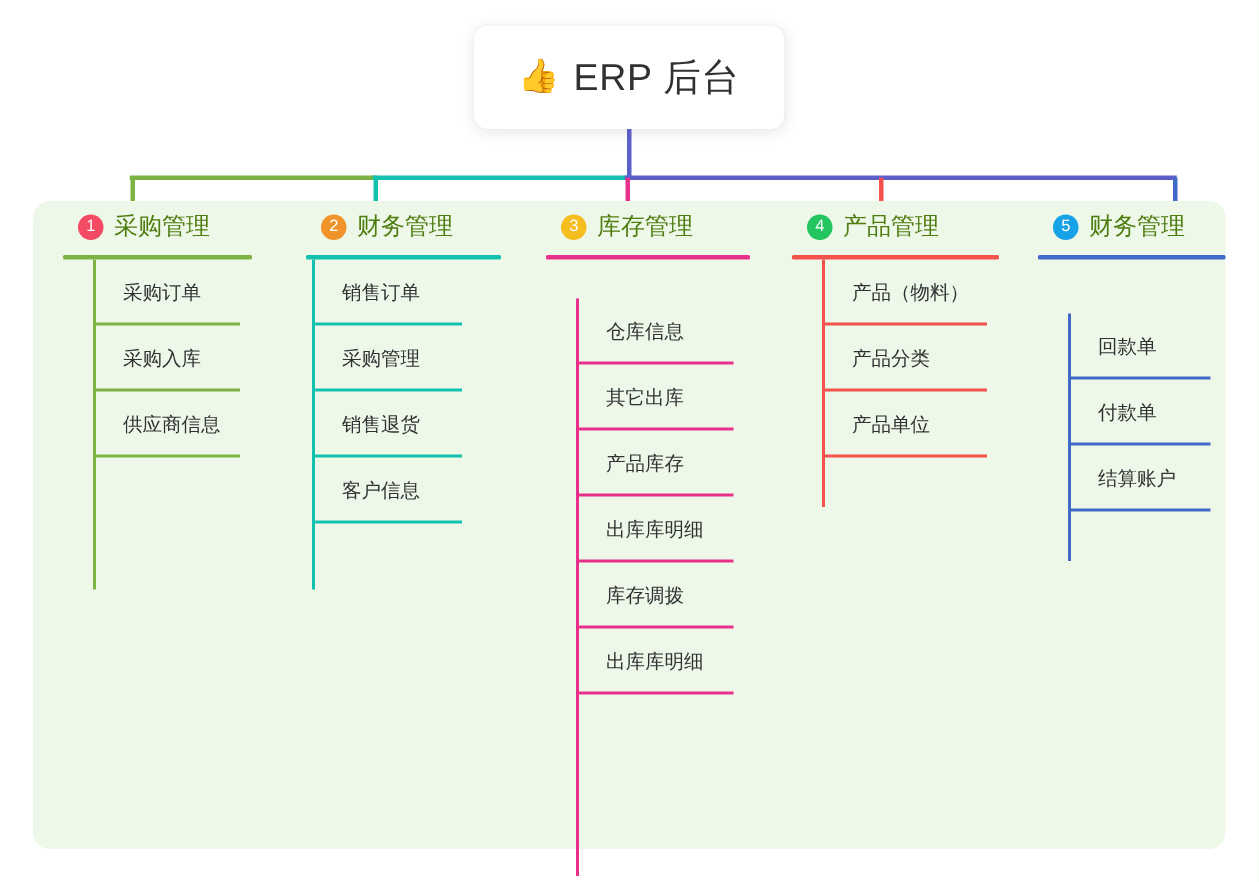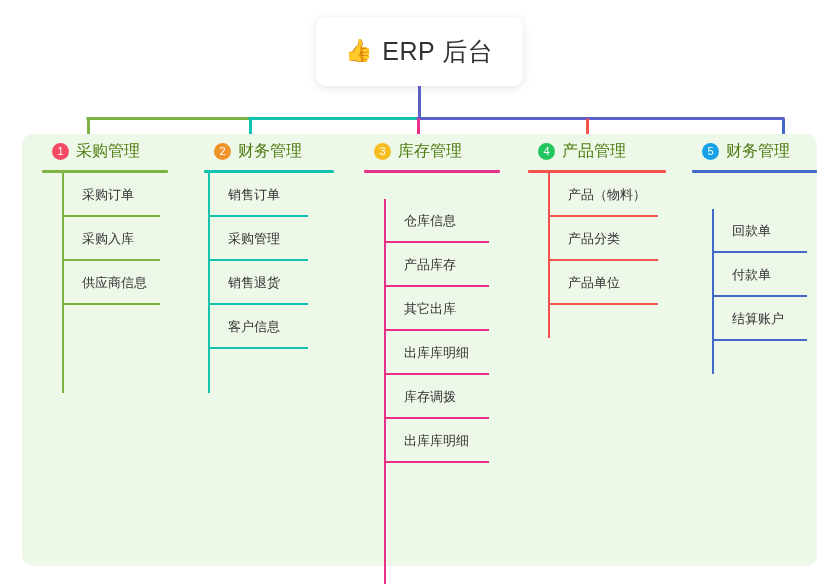--- a/index.html
+++ b/index.html
@@ -170,25 +170,25 @@
             <span class="col-title">库存管理</span>
           </div>
           <div class="head-rule" style="background: rgb(232, 48, 138); width: 136px;"></div>
           <div class="items" style="margin-left: 20px; margin-top: 26px;">
             <div class="spine" style="background: rgb(232, 48, 138); height: 385px;"></div>
             <div class="item">
               <span class="item-label">仓库信息</span>
               <div class="item-rule" style="background: rgb(232, 48, 138); width: 105px;"></div>
             </div>
             <div class="item">
+              <span class="item-label">其它出库</span>
+              <div class="item-rule" style="background: rgb(232, 48, 138); width: 105px;"></div>
+            </div>
+            <div class="item">
               <span class="item-label">产品库存</span>
-              <div class="item-rule" style="background: rgb(232, 48, 138); width: 105px;"></div>
-            </div>
-            <div class="item">
-              <span class="item-label">其它出库</span>
               <div class="item-rule" style="background: rgb(232, 48, 138); width: 105px;"></div>
             </div>
             <div class="item">
               <span class="item-label">出库库明细</span>
               <div class="item-rule" style="background: rgb(232, 48, 138); width: 105px;"></div>
             </div>
             <div class="item">
               <span class="item-label">库存调拨</span>
               <div class="item-rule" style="background: rgb(232, 48, 138); width: 105px;"></div>
             </div>

